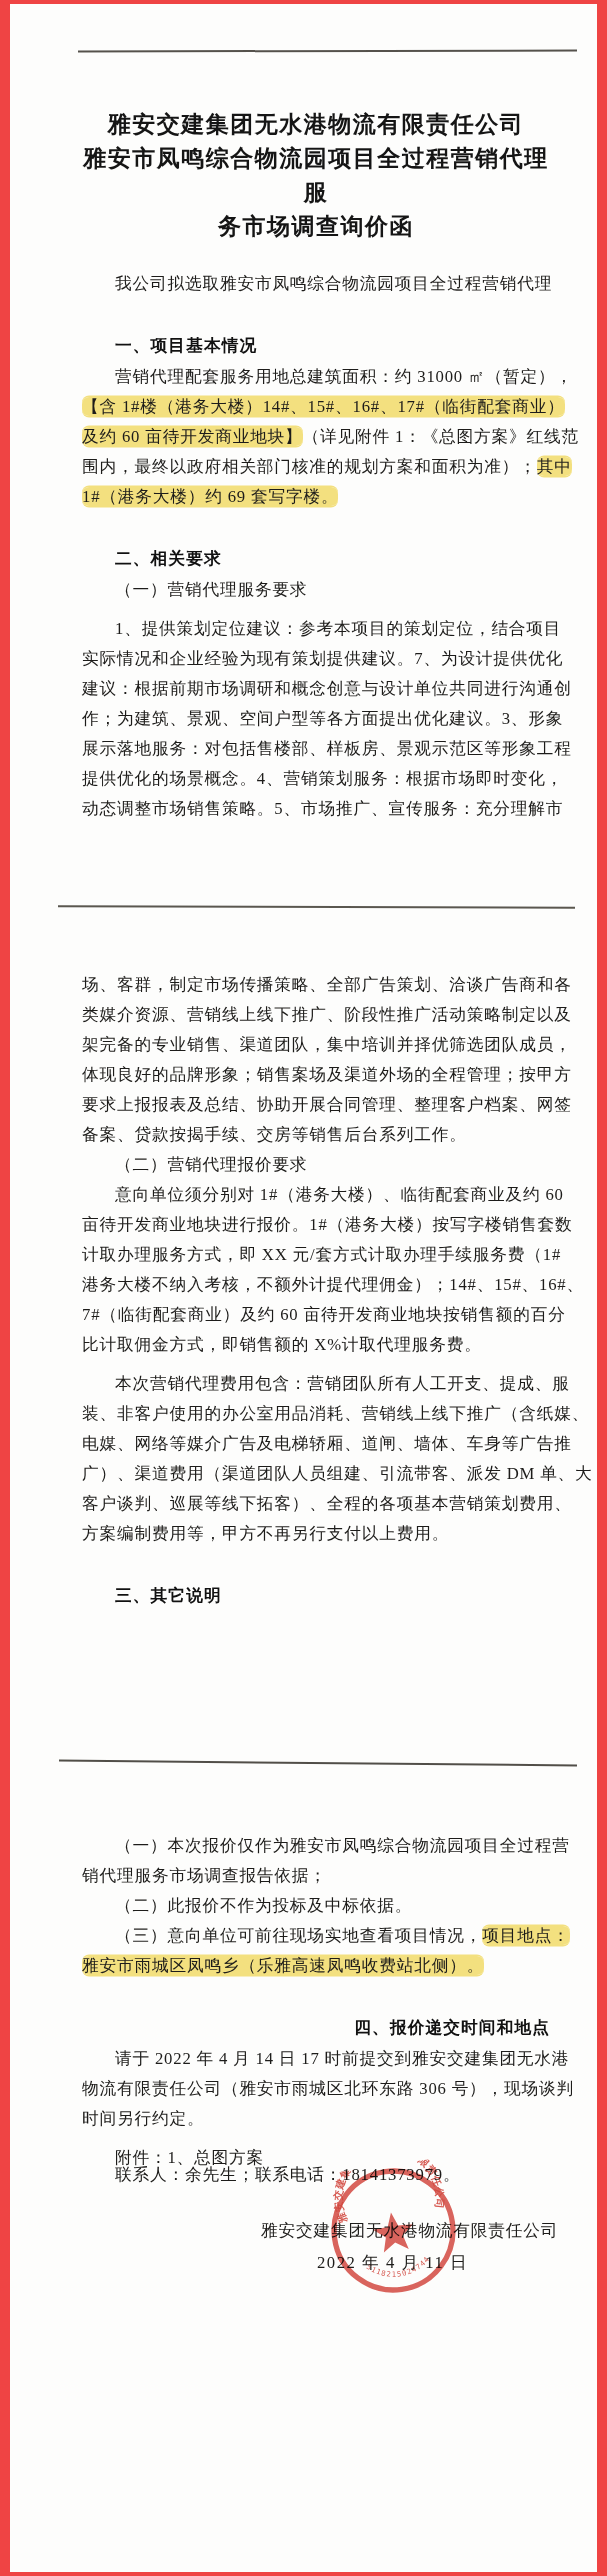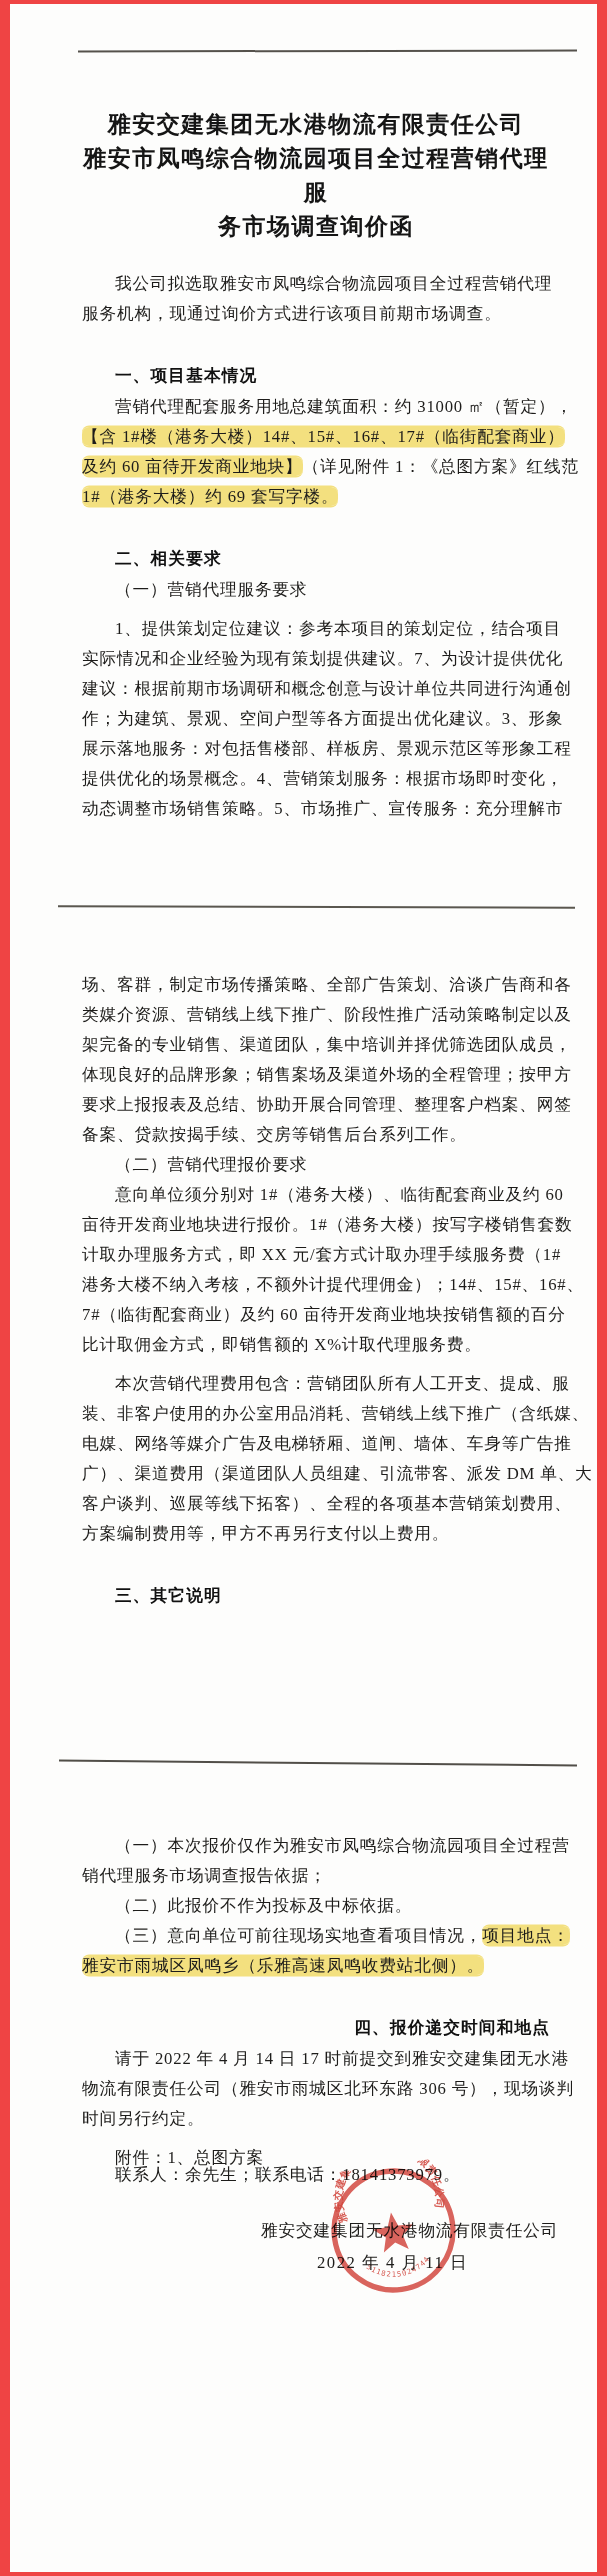--- a/index.html
+++ b/index.html
@@ -71,25 +71,25 @@
   <div class="edge edge-pb2"></div>
 
   <section class="sec sec-p1">
     <h1 class="doc-title">
       <div>雅安交建集团无水港物流有限责任公司</div>
       <div>雅安市凤鸣综合物流园项目全过程营销代理服</div>
       <div>务市场调查询价函</div>
     </h1>
     <div>
         <div class="line ind"><span>我公司拟选取雅安市凤鸣综合物流园项目全过程营销代理</span></div>
-        <div class="line"><span>服务机构，现通过询价方式进行该项目前期市场调查。</span></div>
         <div class="line ind head"><span>一、项目基本情况</span></div>
         <div class="line ind"><span>营销代理配套服务用地总建筑面积：约 31000 ㎡（暂定），</span></div>
         <div class="line"><span class="hl">【含 1#楼（港务大楼）14#、15#、16#、17#（临街配套商业）</span></div>
         <div class="line"><span class="hl">及约 60 亩待开发商业地块】</span><span>（详见附件 1：《总图方案》红线范</span></div>
+        <div class="line"><span>围内，最终以政府相关部门核准的规划方案和面积为准）；</span><span class="hl">其中</span></div>
         <div class="line"><span class="hl">1#（港务大楼）约 69 套写字楼。</span></div>
         <div class="line ind head"><span>二、相关要求</span></div>
         <div class="line ind"><span>（一）营销代理服务要求</span></div>
         <div class="line ind gap"><span>1、提供策划定位建议：参考本项目的策划定位，结合项目</span></div>
         <div class="line"><span>实际情况和企业经验为现有策划提供建议。7、为设计提供优化</span></div>
         <div class="line"><span>建议：根据前期市场调研和概念创意与设计单位共同进行沟通创</span></div>
         <div class="line"><span>作；为建筑、景观、空间户型等各方面提出优化建议。3、形象</span></div>
         <div class="line"><span>展示落地服务：对包括售楼部、样板房、景观示范区等形象工程</span></div>
         <div class="line"><span>提供优化的场景概念。4、营销策划服务：根据市场即时变化，</span></div>
         <div class="line"><span>动态调整市场销售策略。5、市场推广、宣传服务：充分理解市</span></div>

